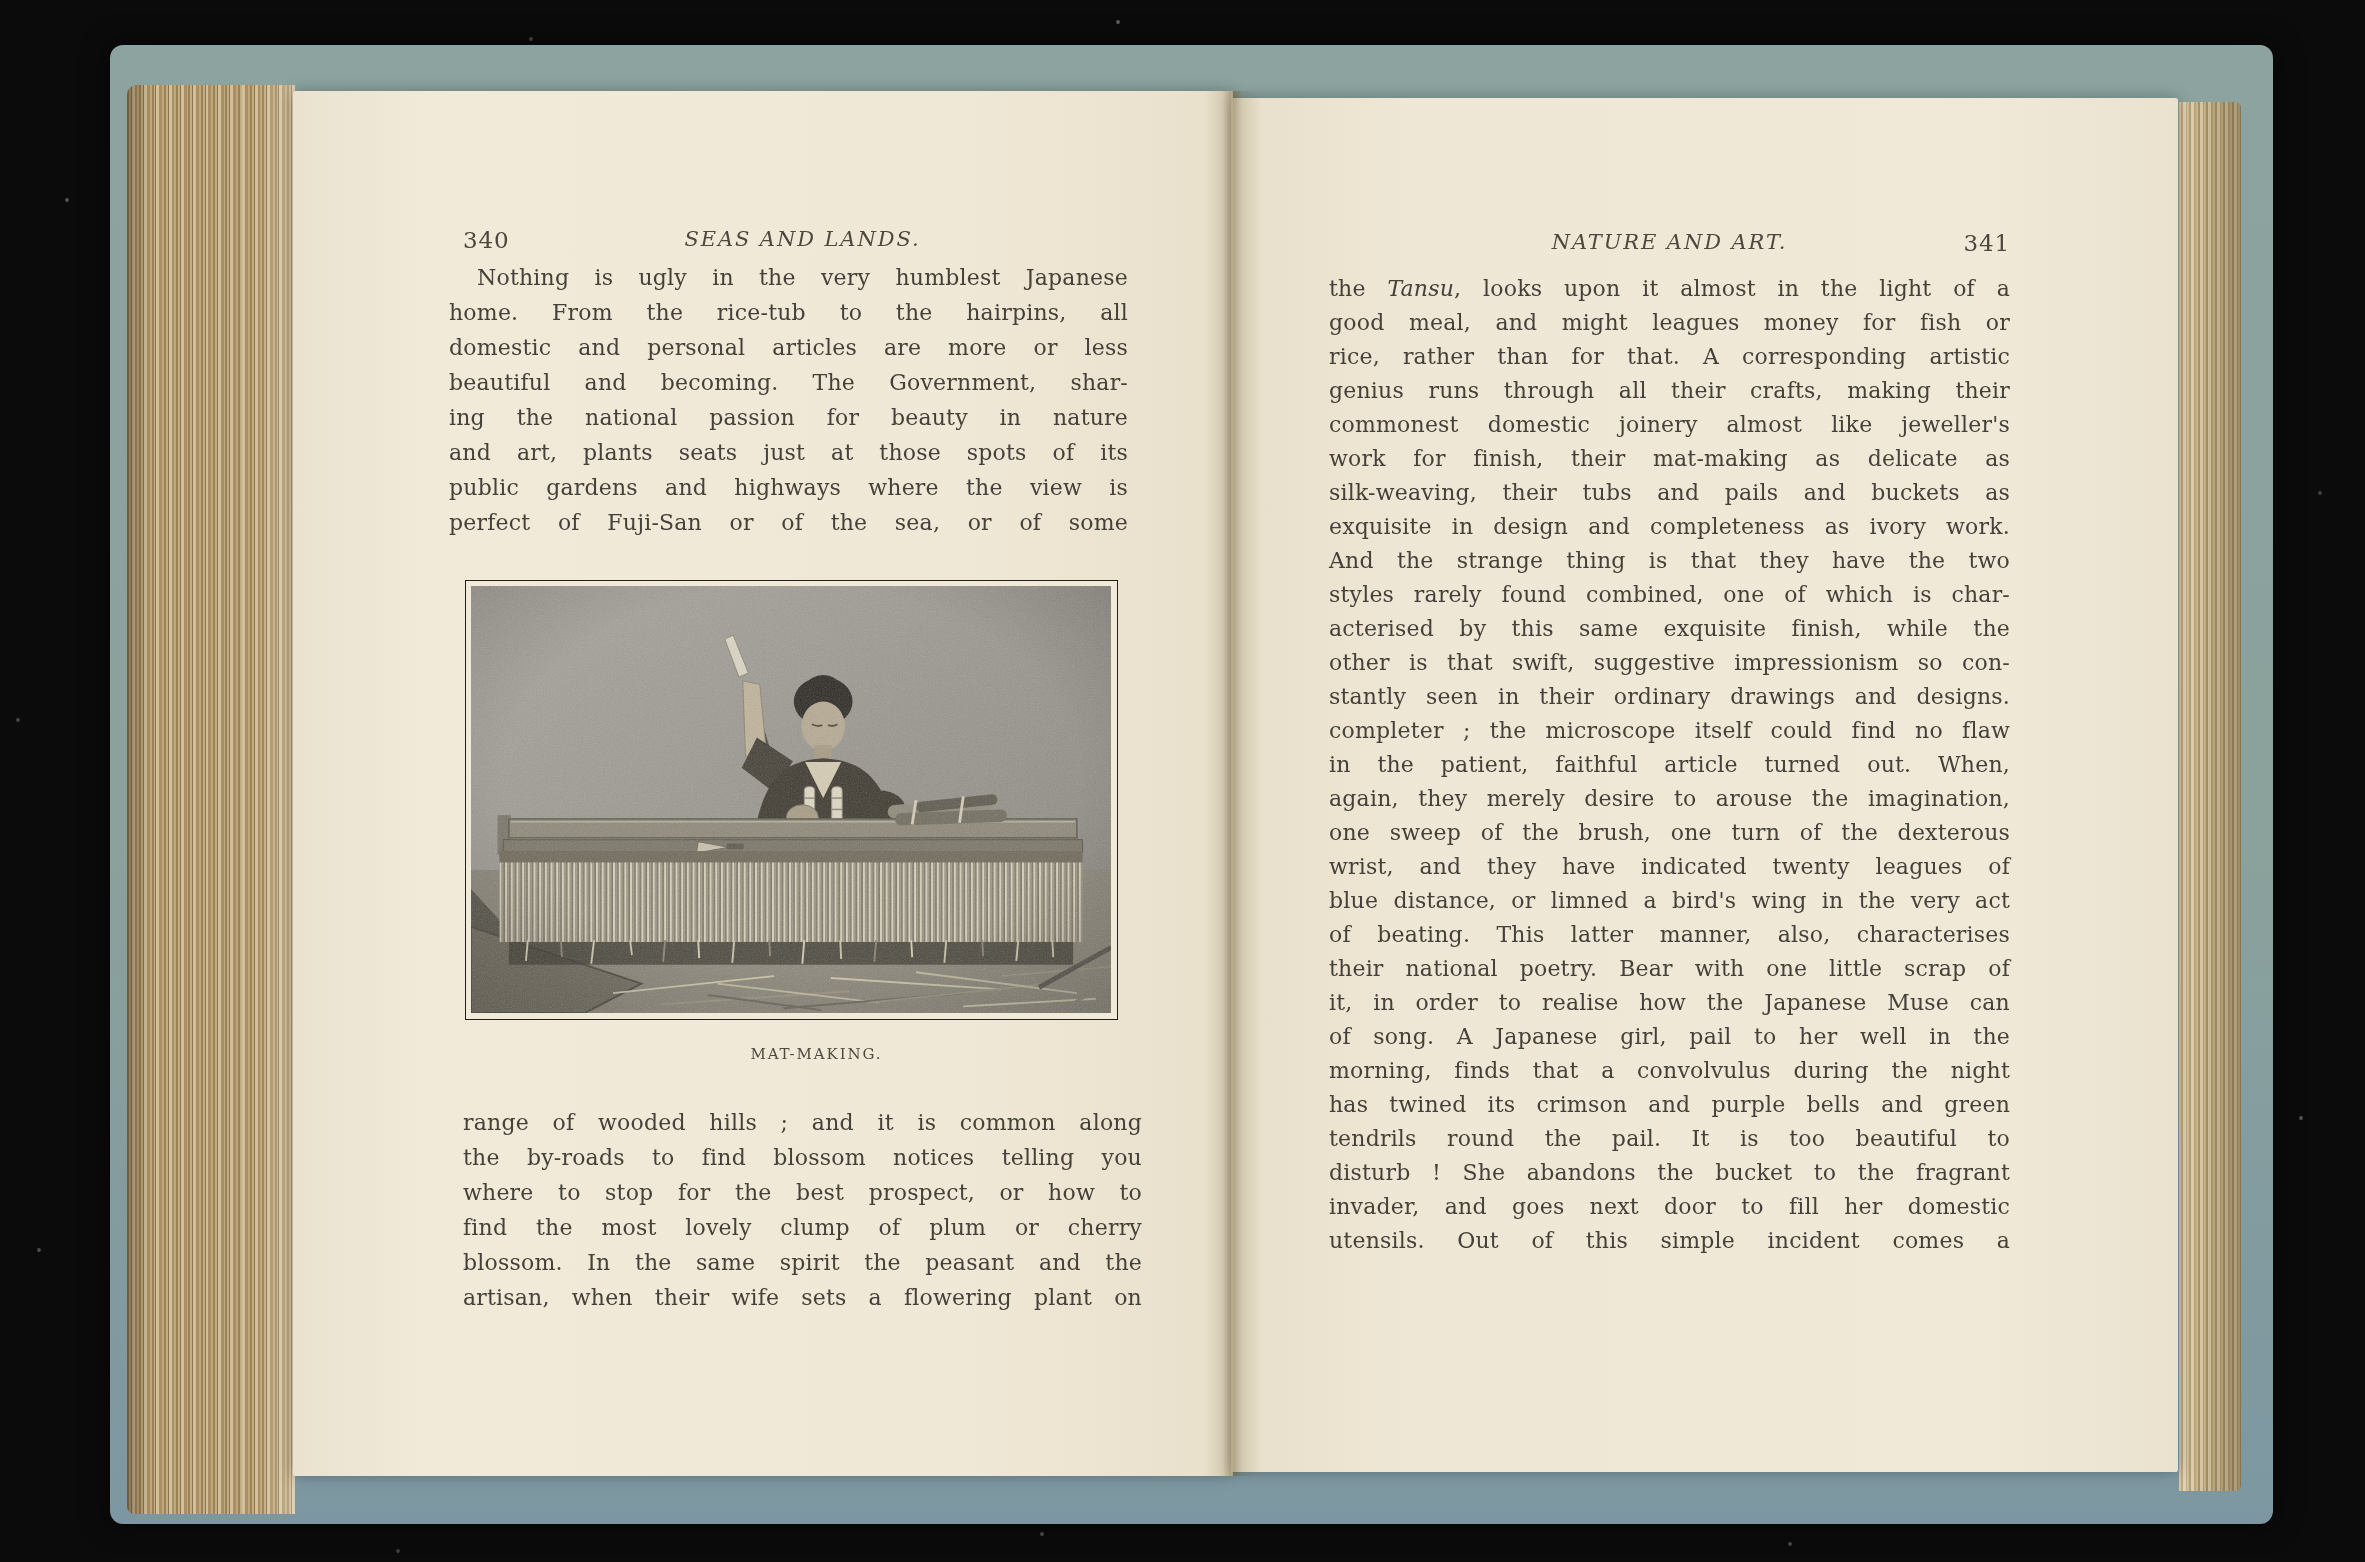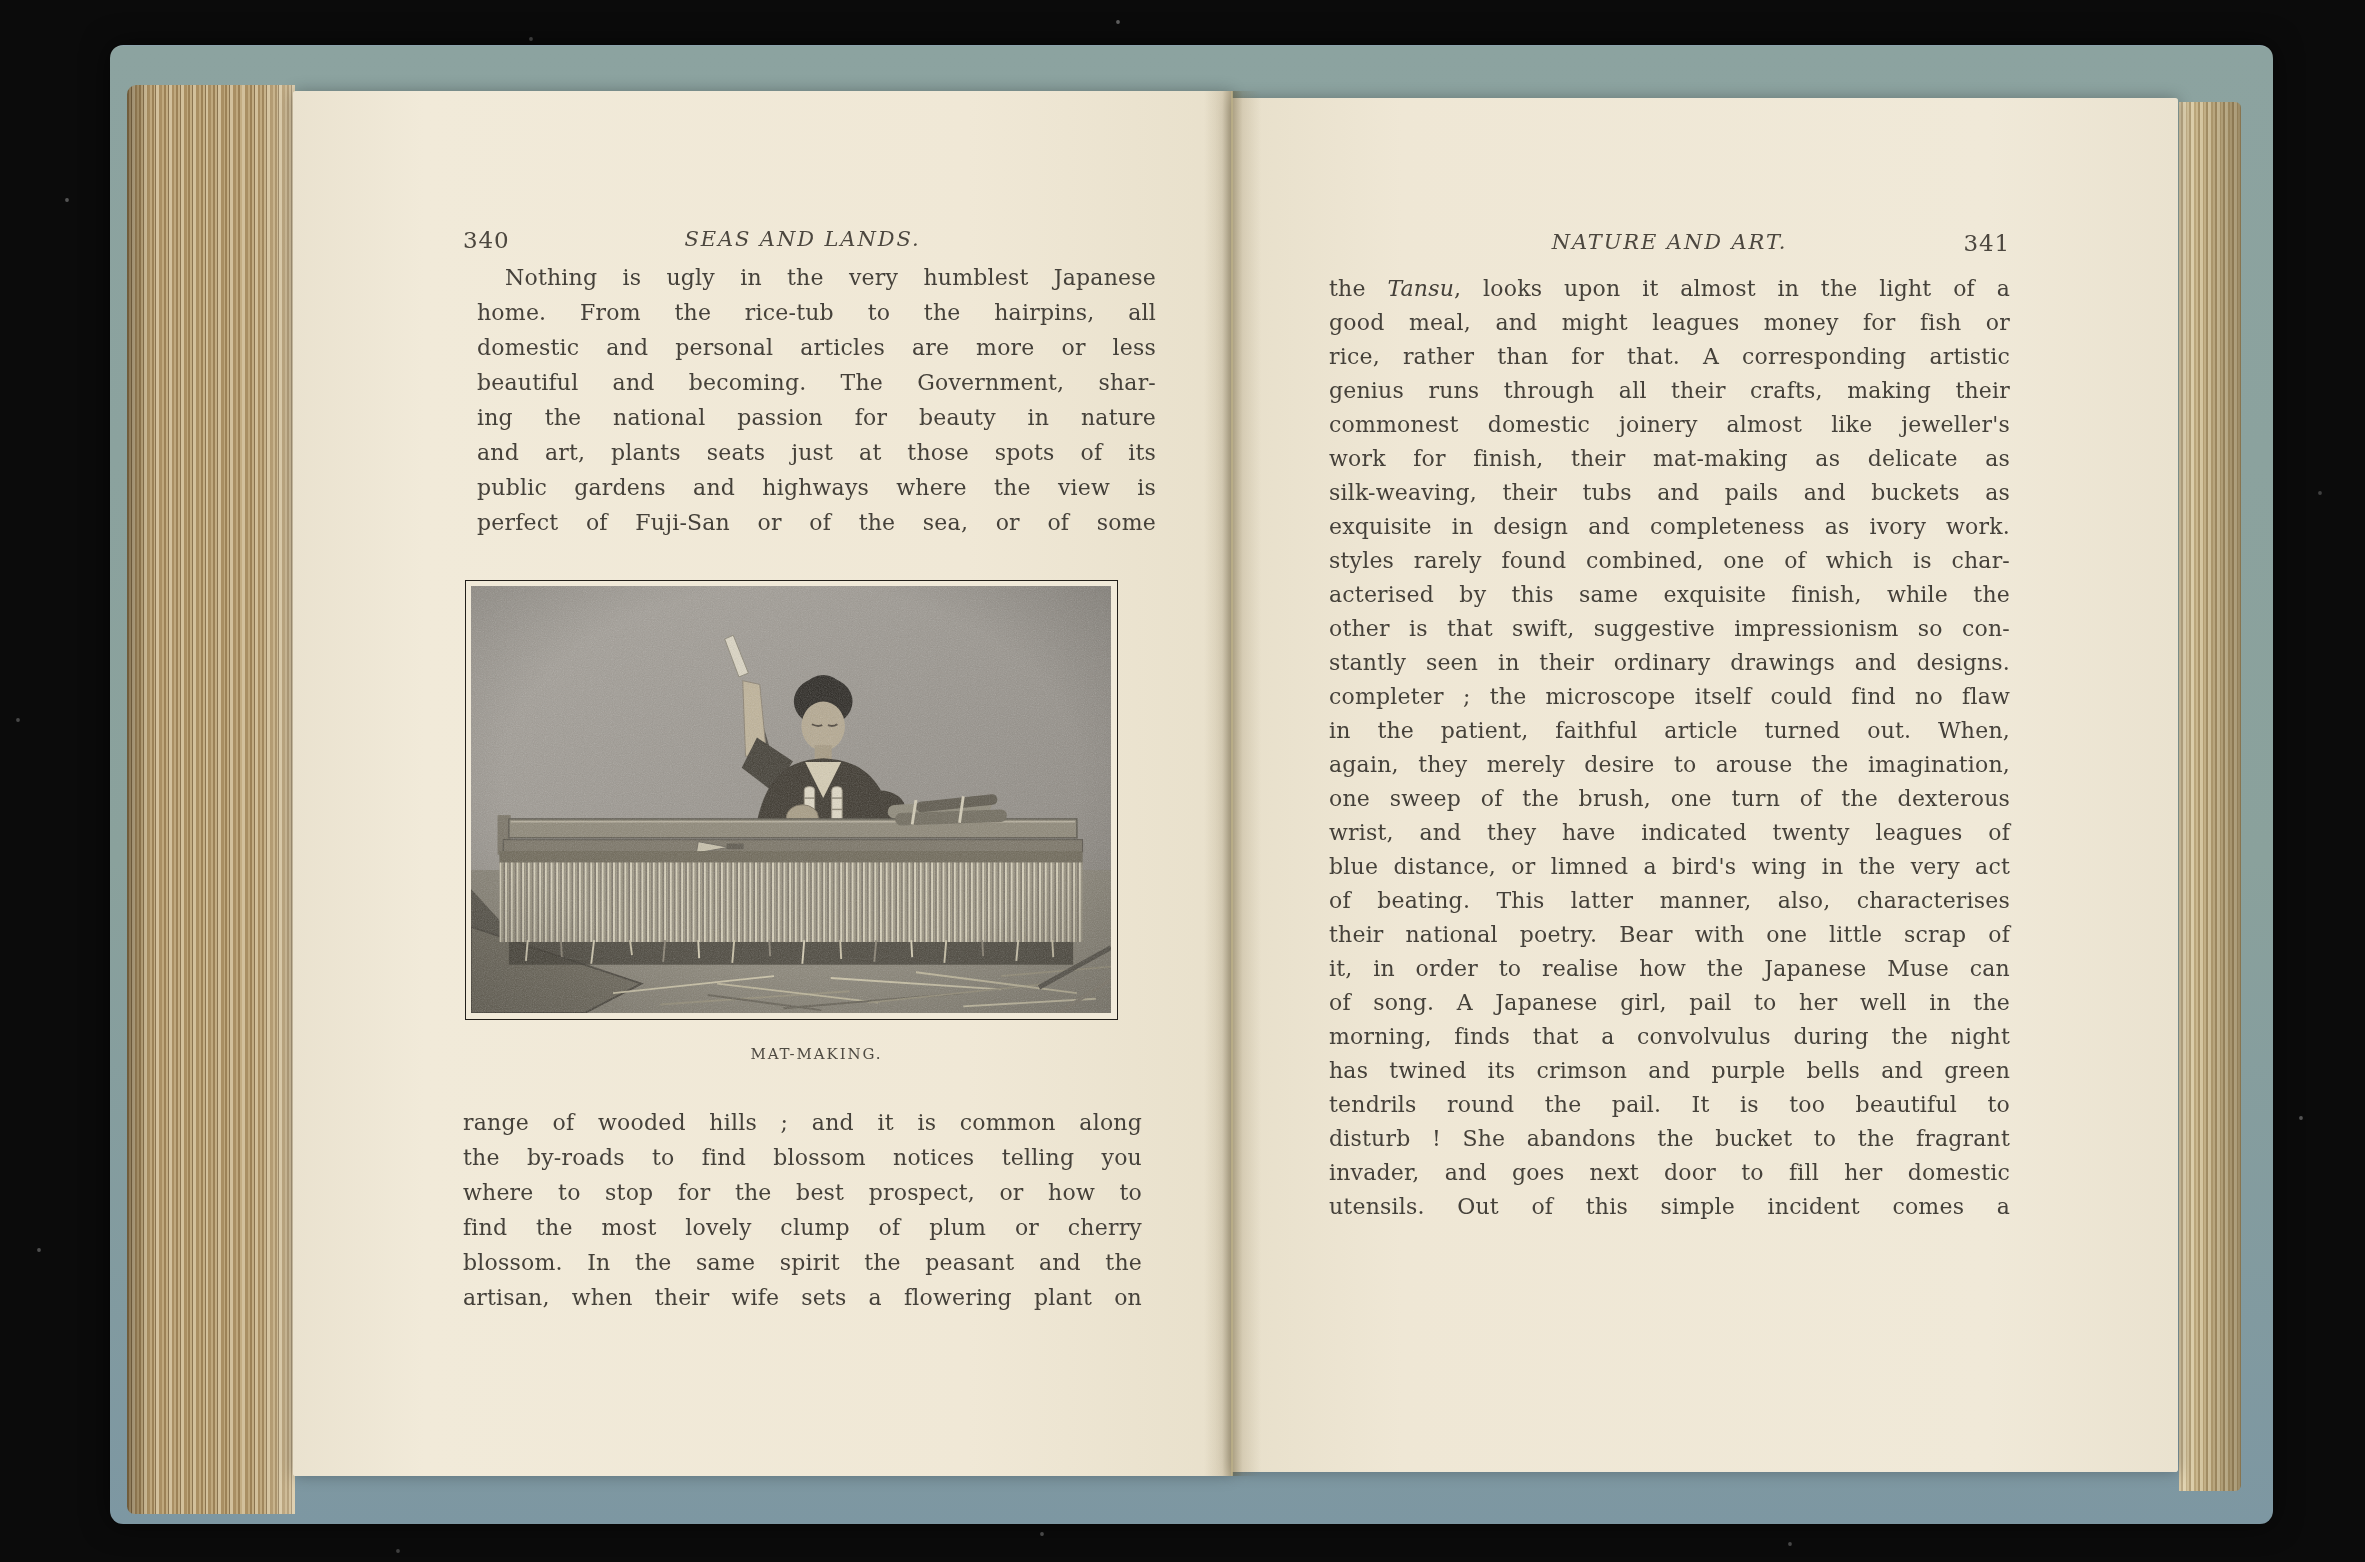--- a/index.html
+++ b/index.html
@@ -59,21 +59,21 @@
   <div class="specks"></div>
   <div class="cover"></div>
   <div class="edges-left"></div>
   <div class="edges-right"></div>
 
   <div class="page left">
     <div class="runhead" style="left:170px;top:136px;width:679px;">
       <span class="pagenum" style="left:0;">340</span>
       <span class="title">SEAS AND LANDS.</span>
     </div>
-    <div class="para lh37 indent-first" style="left:184px;top:169px;width:679px;">
+    <div class="para lh37 indent-first" style="left:156px;top:169px;width:679px;">
         <div class="line">Nothing is ugly in the very humblest Japanese</div>
         <div class="line">home.  From the rice-tub to the hairpins, all</div>
         <div class="line">domestic and personal articles are more or less</div>
         <div class="line">beautiful and becoming.  The Government, shar-</div>
         <div class="line">ing the national passion for beauty in nature</div>
         <div class="line">and art, plants seats just at those spots of its</div>
         <div class="line">public gardens and highways where the view is</div>
         <div class="line">perfect of Fuji-San or of the sea, or of some</div>
       </div>
 
@@ -204,20 +204,21 @@
     </div>
     <div class="para lh36" style="left:97px;top:174px;width:681px;">
         <div class="line">the <i>Tansu</i>, looks upon it almost in the light of a</div>
         <div class="line">good meal, and might leagues money for fish or</div>
         <div class="line">rice, rather than for that.  A corresponding artistic</div>
         <div class="line">genius runs through all their crafts, making their</div>
         <div class="line">commonest domestic joinery almost like jeweller's</div>
         <div class="line">work for finish, their mat-making as delicate as</div>
         <div class="line">silk-weaving, their tubs and pails and buckets as</div>
         <div class="line">exquisite in design and completeness as ivory work.</div>
+        <div class="line">And the strange thing is that they have the two</div>
         <div class="line">styles rarely found combined, one of which is char-</div>
         <div class="line">acterised by this same exquisite finish, while the</div>
         <div class="line">other is that swift, suggestive impressionism so con-</div>
         <div class="line">stantly seen in their ordinary drawings and designs.</div>
         <div class="line">completer ; the microscope itself could find no flaw</div>
         <div class="line">in the patient, faithful article turned out.  When,</div>
         <div class="line">again, they merely desire to arouse the imagination,</div>
         <div class="line">one sweep of the brush, one turn of the dexterous</div>
         <div class="line">wrist, and they have indicated twenty leagues of</div>
         <div class="line">blue distance, or limned a bird's wing in the very act</div>

